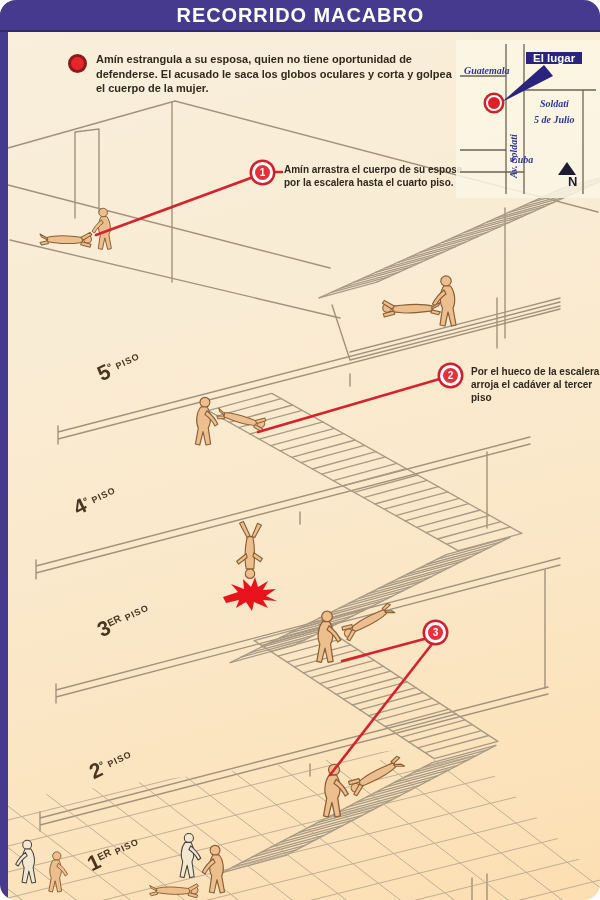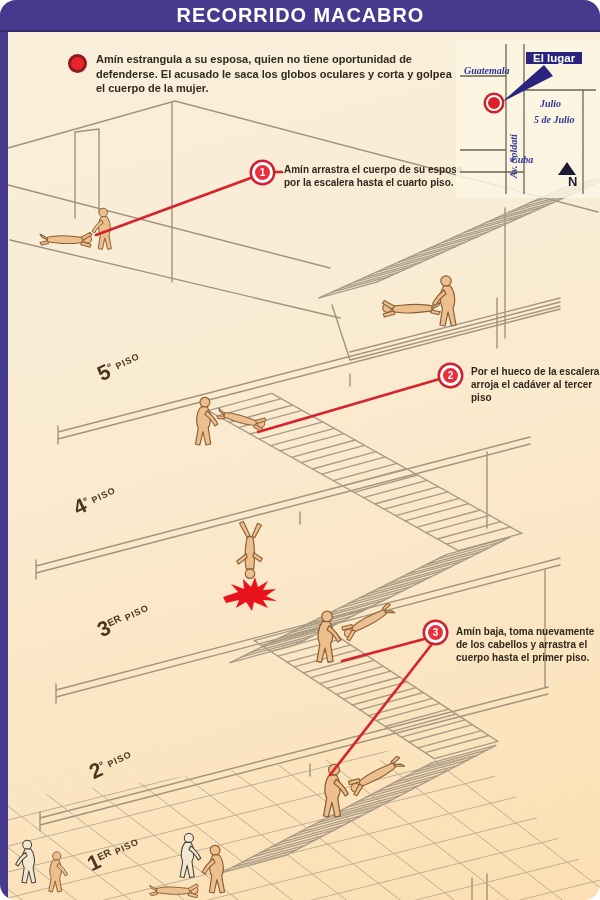--- a/index.html
+++ b/index.html
@@ -299,21 +299,20 @@
   <div id="intro-bullet"></div>
   <div id="intro">Amín estrangula a su esposa, quien no tiene oportunidad de defenderse. El acusado le saca los globos oculares y corta y golpea el cuerpo de la mujer.</div>
 
   <div class="ncircle" style="left:252px;top:162px;">1</div>
   <div class="ntext" style="left:284px;top:164px;width:185px;">Amín arrastra el cuerpo de su esposa por la escalera hasta el cuarto piso.</div>
 
   <div class="ncircle" style="left:440px;top:365px;">2</div>
   <div class="ntext" style="left:471px;top:366px;width:132px;">Por el hueco de la escalera, arroja el cadáver al tercer piso</div>
 
   <div class="ncircle" style="left:425px;top:622px;">3</div>
-  <div class="ntext" style="left:456px;top:626px;width:140px;">Amín baja, toma nuevamente de los cabellos y arrastra el cuerpo hasta el primer piso.</div>
 
   <div class="floor" style="left:104px;top:362px;">
     <span class="fnum">5</span><sup>º</sup><span class="fword">PISO</span>
   </div>
   <div class="floor" style="left:80px;top:496px;">
     <span class="fnum">4</span><sup>º</sup><span class="fword">PISO</span>
   </div>
   <div class="floor" style="left:104px;top:618px;">
     <span class="fnum">3</span><sup>ER</sup><span class="fword">PISO</span>
   </div>
@@ -326,21 +325,21 @@
 
   <div id="map">
     <svg width="144" height="158" viewBox="0 0 144 158">
       <path class="mst" d="M50,4 L50,154 M68,4 L68,154 M127,50 L127,154"></path>
       <path class="mst" d="M4,36 L50,36 M68,50 L140,50 M4,110 L50,110 M4,132 L68,132"></path>
       <polygon fill="#2a2480" points="46,62 88,25 97,36"></polygon>
     </svg>
     <div class="mlabel" style="left:8px;top:18px;margin-top:7px;">Guatemala</div>
     <div class="mlabel" id="m-soldati">Av. Soldati</div>
     <div class="mlabel" style="left:14px;top:114px;margin-left:41px;">Cuba</div>
-    <div class="mlabel" style="left:84px;top:58px;">Julio</div>
+    <div class="mlabel" style="left:84px;top:58px;">Soldati</div>
     <div class="mlabel" style="left:78px;top:74px;">5 de Julio</div>
     <div id="m-tag">El lugar</div>
     <div id="m-target"></div>
     <div id="m-compass"></div>
     <div id="m-north">N</div>
   </div>
 
 </div>
 
 </body></html>

